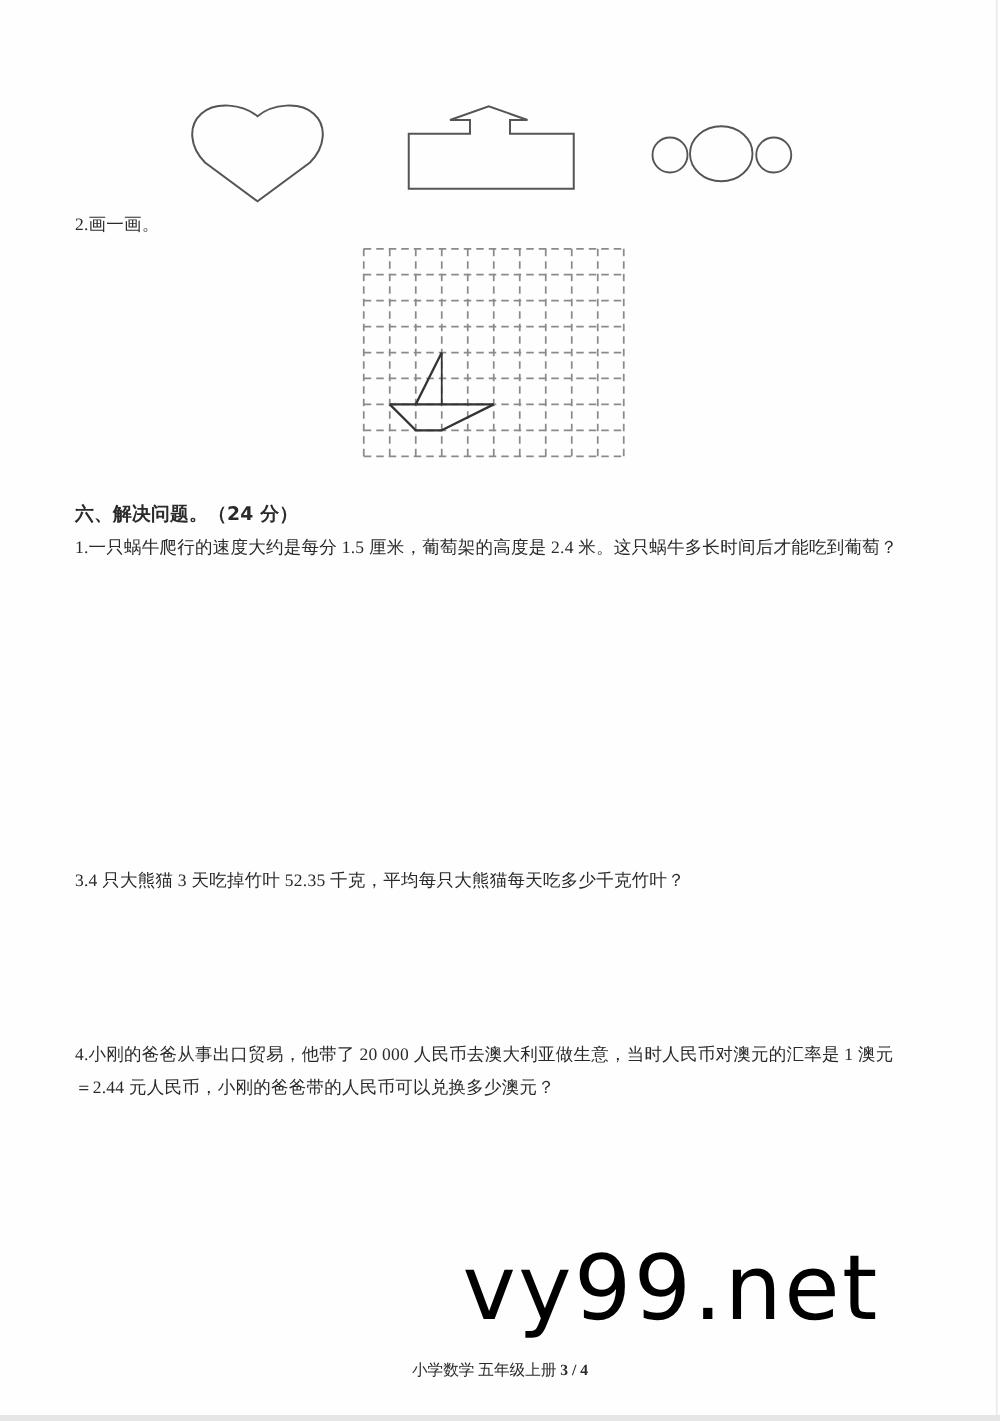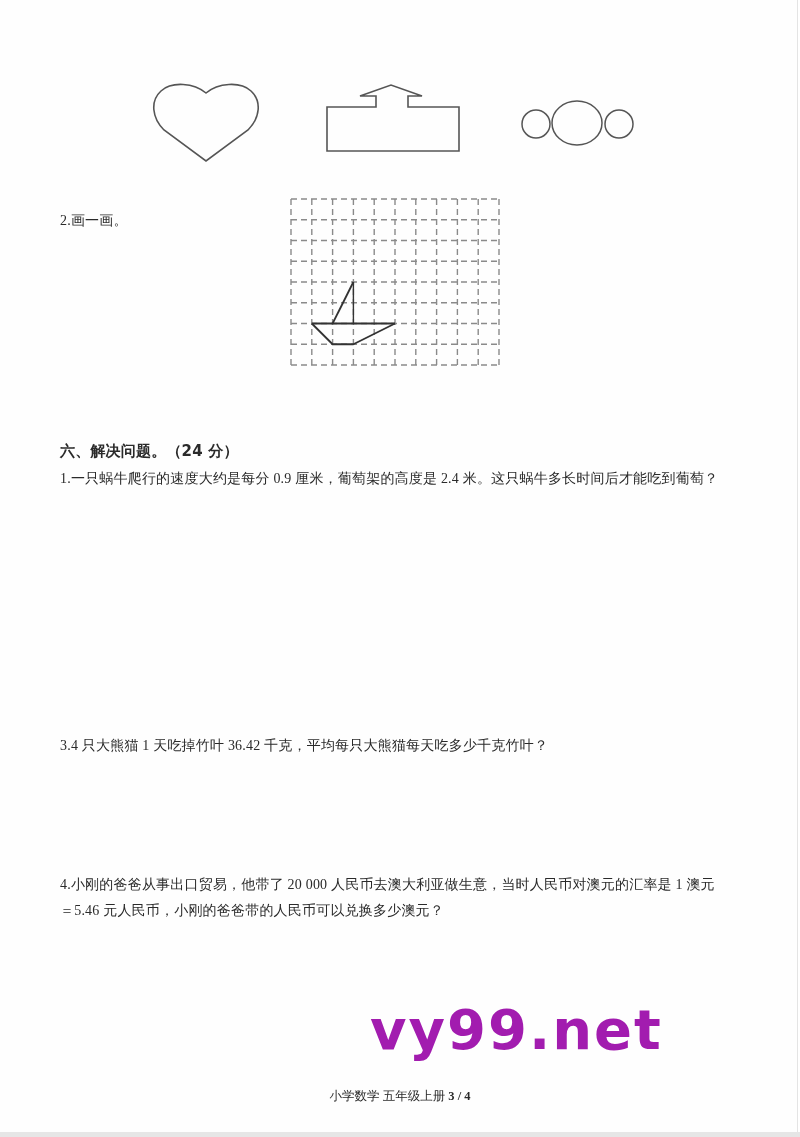--- a/index.html
+++ b/index.html
@@ -6,27 +6,27 @@
     body {
       width: 800px; height: 1137px; position: relative; overflow: hidden;
       background: #ffffff;
       font-family: "Liberation Serif", "DejaVu Serif", serif;
       color: #2a2a2a;
     }
     .page { position: absolute; left: 0; top: 0; width: 797px; height: 1132px; background: #fefefe; border-right: 1px solid #e4e4e4; }
     .bottom-strip { position: absolute; left: 0; top: 1132px; width: 800px; height: 5px; background: #e6e6e6; }
     .shapes { position: absolute; left: 0; top: 70px; width: 800px; height: 110px; }
     .shape { position: absolute; }
-    .txt { position: absolute; font-size: 14px; line-height: 18px; white-space: nowrap; letter-spacing: 0.2px; margin-top: 40px; }
+    .txt { position: absolute; font-size: 14px; line-height: 18px; white-space: nowrap; letter-spacing: 0.2px; }
     .heading { font-weight: bold; font-family: "DejaVu Sans", sans-serif; font-size: 15px; }
     .grid-wrap { position: absolute; left: 284px; top: 193px; }
     .watermark {
       position: absolute; left: 370px; top: 990px;
-      font-family: "DejaVu Sans", sans-serif; font-weight: bold;
-      font-size: 56px; letter-spacing: 2px; color: #a21caf; line-height: 80px;
+      font-family: "DejaVu Sans", sans-serif; font-weight: normal;
+      font-size: 72px; letter-spacing: 2px; color: #000000; line-height: 80px;
       z-index: 0;
     }
     .front { z-index: 2; }
     .footer { position: absolute; top: 1045px; left: 0; width: 800px; text-align: center; font-size: 12.5px; margin-top: 43px; }
     .footer b { font-weight: bold; }
   </style>
 </head>
 <body>
 
 <div class="page">
@@ -84,30 +84,30 @@
         <line x1="69.4" y1="89" x2="48.6" y2="130.5"></line>
 
         <polyline points="27.8,130.5 48.6,151.25 69.4,151.25 111,130.5"></polyline>
       </g>
     </svg>
   </div>
 
 
   <div class="txt heading front" style="left:60px;top:402px">六、解决问题。（24 分）</div>
 
-  <div class="txt front" style="left:60px;top:430px">1.一只蜗牛爬行的速度大约是每分 0.9 厘米，葡萄架的高度是 2.4 米。这只蜗牛多长时间后才能吃到葡萄？</div>
+  <div class="txt front" style="left:60px;top:430px">1.一只蜗牛爬行的速度大约是每分 1.5 厘米，葡萄架的高度是 2.4 米。这只蜗牛多长时间后才能吃到葡萄？</div>
   <div style="position:absolute;left:60px;top:452px;width:700px;height:100px"></div>
 
   <div style="position:absolute;left:60px;top:588px;width:700px;height:100px"></div>
 
-  <div class="txt front" style="left:60px;top:697px">3.4 只大熊猫 1 天吃掉竹叶 36.42 千克，平均每只大熊猫每天吃多少千克竹叶？</div>
+  <div class="txt front" style="left:60px;top:697px">3.4 只大熊猫 3 天吃掉竹叶 52.35 千克，平均每只大熊猫每天吃多少千克竹叶？</div>
   <div style="position:absolute;left:60px;top:720px;width:700px;height:110px"></div>
 
   <div class="txt front" style="left:60px;top:836px">4.小刚的爸爸从事出口贸易，他带了 20 000 人民币去澳大利亚做生意，当时人民币对澳元的汇率是 1 澳元</div>
-  <div class="txt front" style="left:60px;top:862px">＝5.46 元人民币，小刚的爸爸带的人民币可以兑换多少澳元？</div>
+  <div class="txt front" style="left:60px;top:862px">＝2.44 元人民币，小刚的爸爸带的人民币可以兑换多少澳元？</div>
   <div style="position:absolute;left:60px;top:885px;width:700px;height:100px"></div>
 
 
   <div class="footer front">
     <span>小学数学  五年级上册</span>
     <b>3 / 4</b>
   </div>
 </div>
 <div class="bottom-strip"></div>
 

